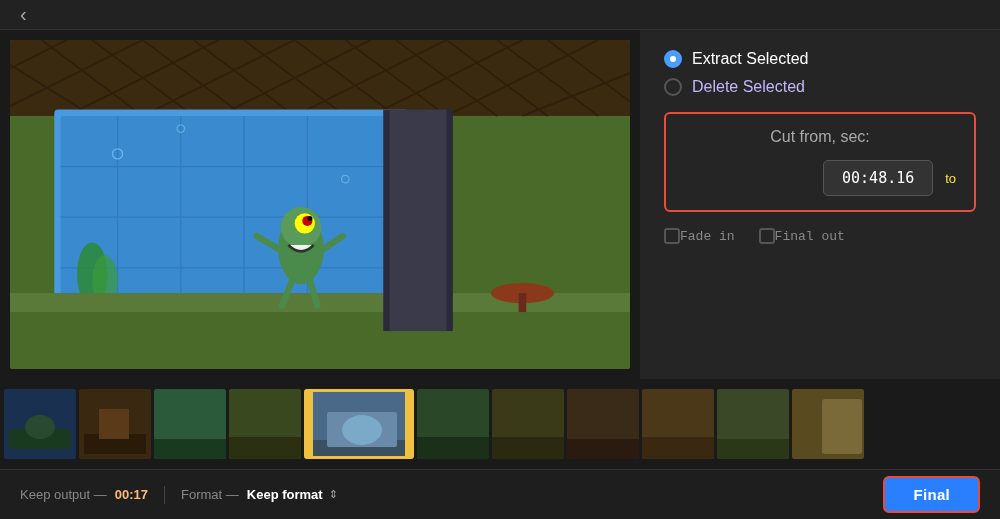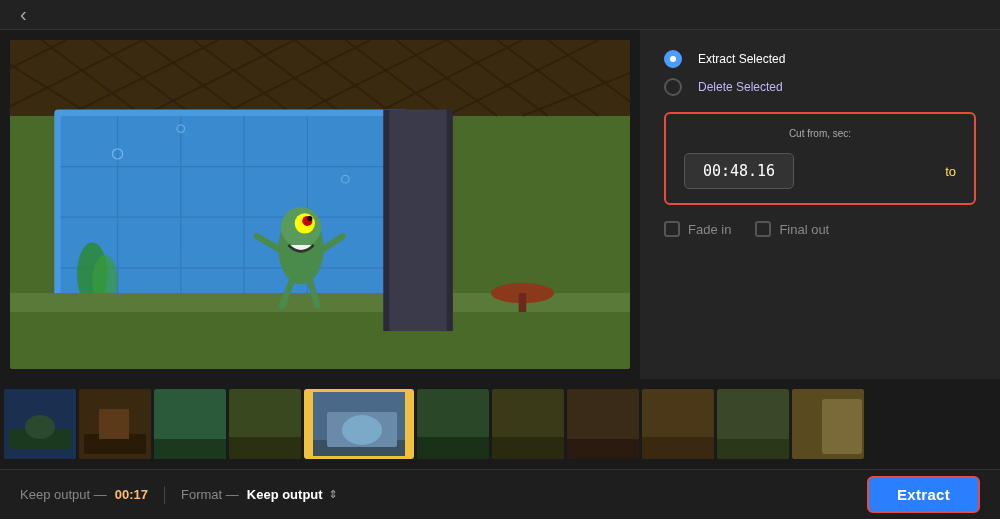--- a/index.html
+++ b/index.html
@@ -133,52 +133,51 @@
 
     .radio-circle.selected::after {
       content: '';
       width: 6px;
       height: 6px;
       border-radius: 50%;
       background: #fff;
     }
 
     .radio-label {
-      font-size: 12px;
+      font-size: 16px;
       color: #ccc;
-      margin-left: 6px;
     }
 
     .radio-label.active {
       color: #fff;
     }
 
     .radio-label.inactive {
       color: #c4b5fd;
     }
 
     
     .cut-from-box {
       border: 2px solid #e74c3c;
       border-radius: 6px;
       padding: 14px 18px;
     }
 
     .cut-label {
       text-align: center;
-      font-size: 10px;
+      font-size: 16px;
       color: #aaa;
       margin-bottom: 14px;
     }
 
     .time-inputs {
       display: flex;
       align-items: center;
       gap: 12px;
-      justify-content: space-between;
+      justify-content: flex-end;
     }
 
     .time-input-box {
       background: #333;
       border: 1px solid #555;
       border-radius: 5px;
       padding: 8px 16px;
       font-size: 15px;
       color: #fff;
       text-align: center;
@@ -194,22 +193,22 @@
     
     .fade-options {
       display: flex;
       gap: 24px;
       align-items: center;
     }
 
     .fade-item {
       display: flex;
       align-items: center;
-      gap: 8px;
-      cursor: pointer;
+      cursor: pointer;
+      font-family: Liberation Mono, monospace;
     }
 
     .checkbox {
       width: 16px;
       height: 16px;
       border: 2px solid #555;
       border-radius: 3px;
       background: transparent;
       flex-shrink: 0;
     }
@@ -563,17 +562,17 @@
       </svg>
   </div>
 </div>
 
 <div class="bottom-bar">
   <span class="final-output-label">Keep output —</span>
   <span class="output-time">00:17</span>
   <div class="separator"></div>
   <span class="format-label">Format —</span>
   <div class="format-select">
-    <span class="format-value">Keep output</span>
+    <span class="format-value">Keep format</span>
     <span class="chevron-icon">⇕</span>
   </div>
-  <button class="export-btn">Extract</button>
+  <button class="export-btn">Final</button>
 </div>
 
 </body></html>

